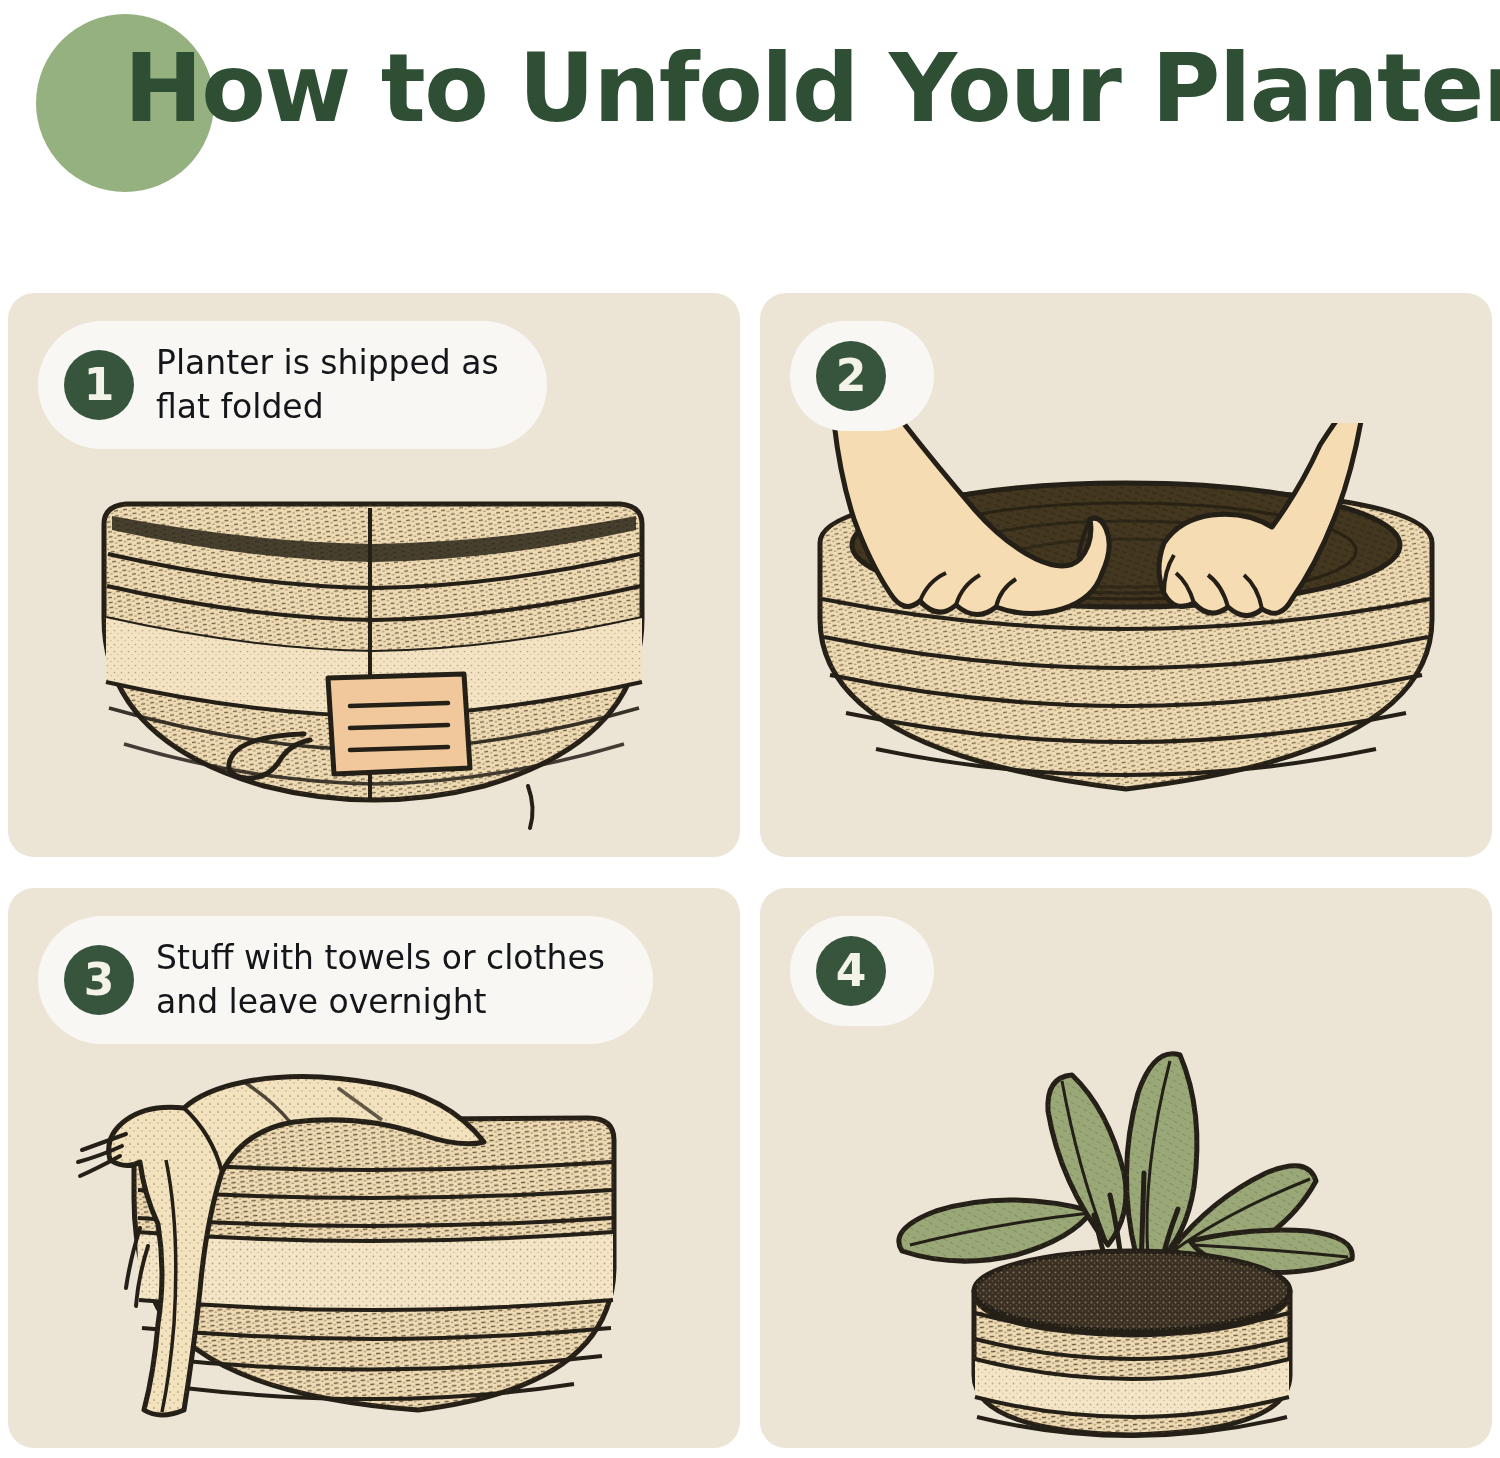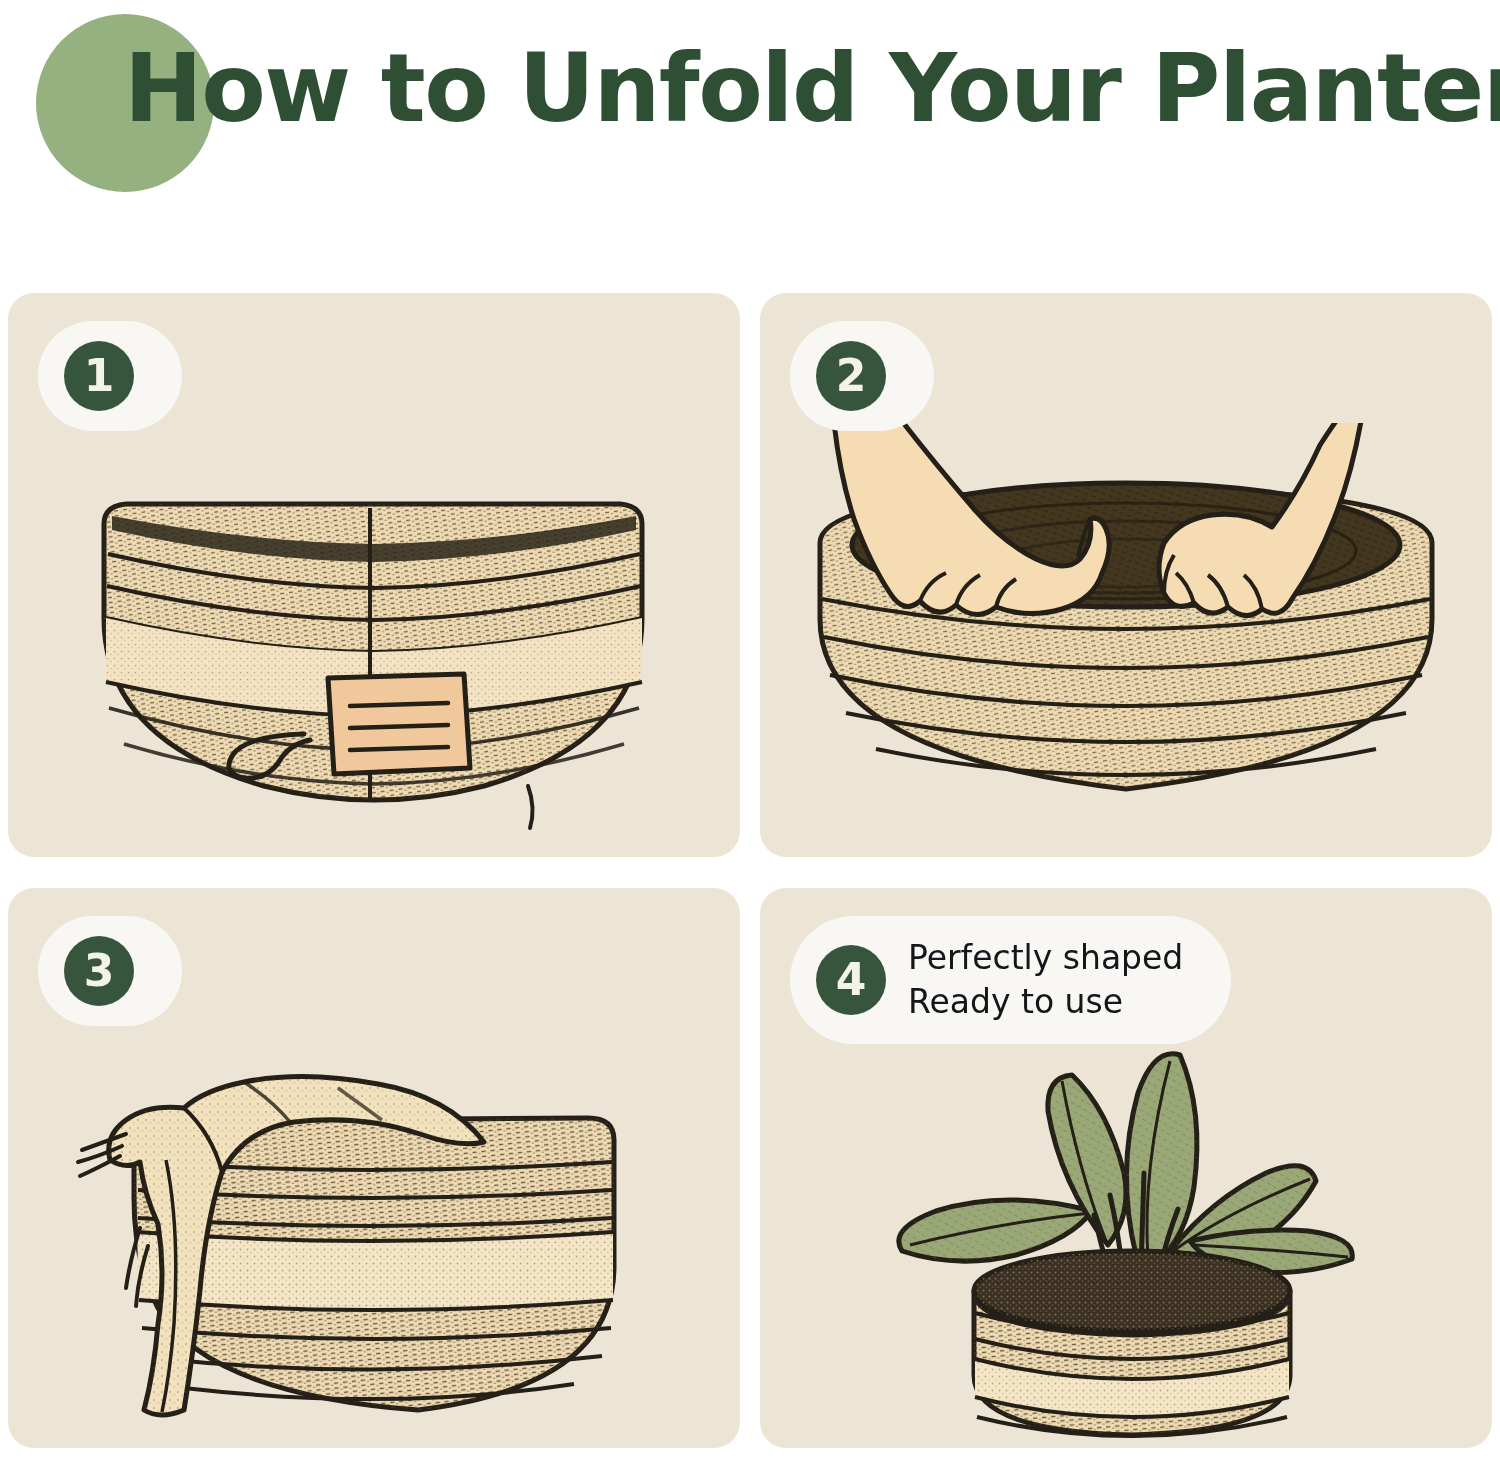--- a/index.html
+++ b/index.html
@@ -133,20 +133,22 @@
   <div class="header">
     <div class="title-blob"></div>
     <div class="title-text">How to Unfold Your Planter</div>
   </div>
 
   <div class="grid">
 
     <div class="card">
       <div class="pill">
         <div class="badge">1</div>
+        <div class="caption">Planter is shipped as
+flat folded</div>
       </div>
 
       <div class="art art-1">
         <svg viewBox="0 0 732 380" preserveAspectRatio="xMidYMid meet">
           <defs>
             <pattern id="weave1" width="9" height="5" patternUnits="userSpaceOnUse" patternTransform="rotate(-8)">
               <path d="M0 2.5 h4" stroke="#4a3a22" stroke-width="1.4" opacity="0.75"></path>
               <path d="M5.5 4.3 h2.4" stroke="#4a3a22" stroke-width="1.2" opacity="0.5"></path>
             </pattern>
             <pattern id="speck1" width="7" height="7" patternUnits="userSpaceOnUse">
@@ -254,20 +256,22 @@
             <path d="M434 180 Q428 160 416 150" fill="none" stroke="#241f17" stroke-width="4"></path>
             <path d="M404 170 Q404 148 414 132" fill="none" stroke="#241f17" stroke-width="4"></path>
           </g>
         </svg>
       </div>
     </div>
 
     <div class="card">
       <div class="pill">
         <div class="badge">3</div>
+        <div class="caption">Stuff with towels or clothes
+and leave overnight</div>
       </div>
 
       <div class="art art-3">
         <svg viewBox="0 0 732 410" preserveAspectRatio="xMidYMid meet">
           <defs>
             <pattern id="weave3" width="9" height="5" patternUnits="userSpaceOnUse" patternTransform="rotate(-6)">
               <path d="M0 2.5 h4.4" stroke="#4a3a22" stroke-width="1.5" opacity="0.8"></path>
               <path d="M5.8 4.3 h2.4" stroke="#4a3a22" stroke-width="1.2" opacity="0.5"></path>
             </pattern>
             <pattern id="speck3" width="7" height="7" patternUnits="userSpaceOnUse">
@@ -325,22 +329,20 @@
             <path d="M132 190 Q122 222 118 250" fill="none" stroke="#241f17" stroke-width="4" stroke-linecap="round"></path>
             <path d="M140 208 Q130 240 128 268" fill="none" stroke="#241f17" stroke-width="4" stroke-linecap="round"></path>
           </g>
         </svg>
       </div>
     </div>
 
     <div class="card">
       <div class="pill">
         <div class="badge">4</div>
-        <div class="caption">Perfectly shaped
-Ready to use</div>
       </div>
 
       <div class="art art-4">
         <svg viewBox="0 0 732 465" preserveAspectRatio="xMidYMid meet">
           <defs>
             <pattern id="weave4" width="9" height="5" patternUnits="userSpaceOnUse" patternTransform="rotate(-5)">
               <path d="M0 2.5 h4.4" stroke="#4a3a22" stroke-width="1.5" opacity="0.8"></path>
               <path d="M5.8 4.3 h2.4" stroke="#4a3a22" stroke-width="1.2" opacity="0.5"></path>
             </pattern>
             <pattern id="speck4" width="7" height="7" patternUnits="userSpaceOnUse">

